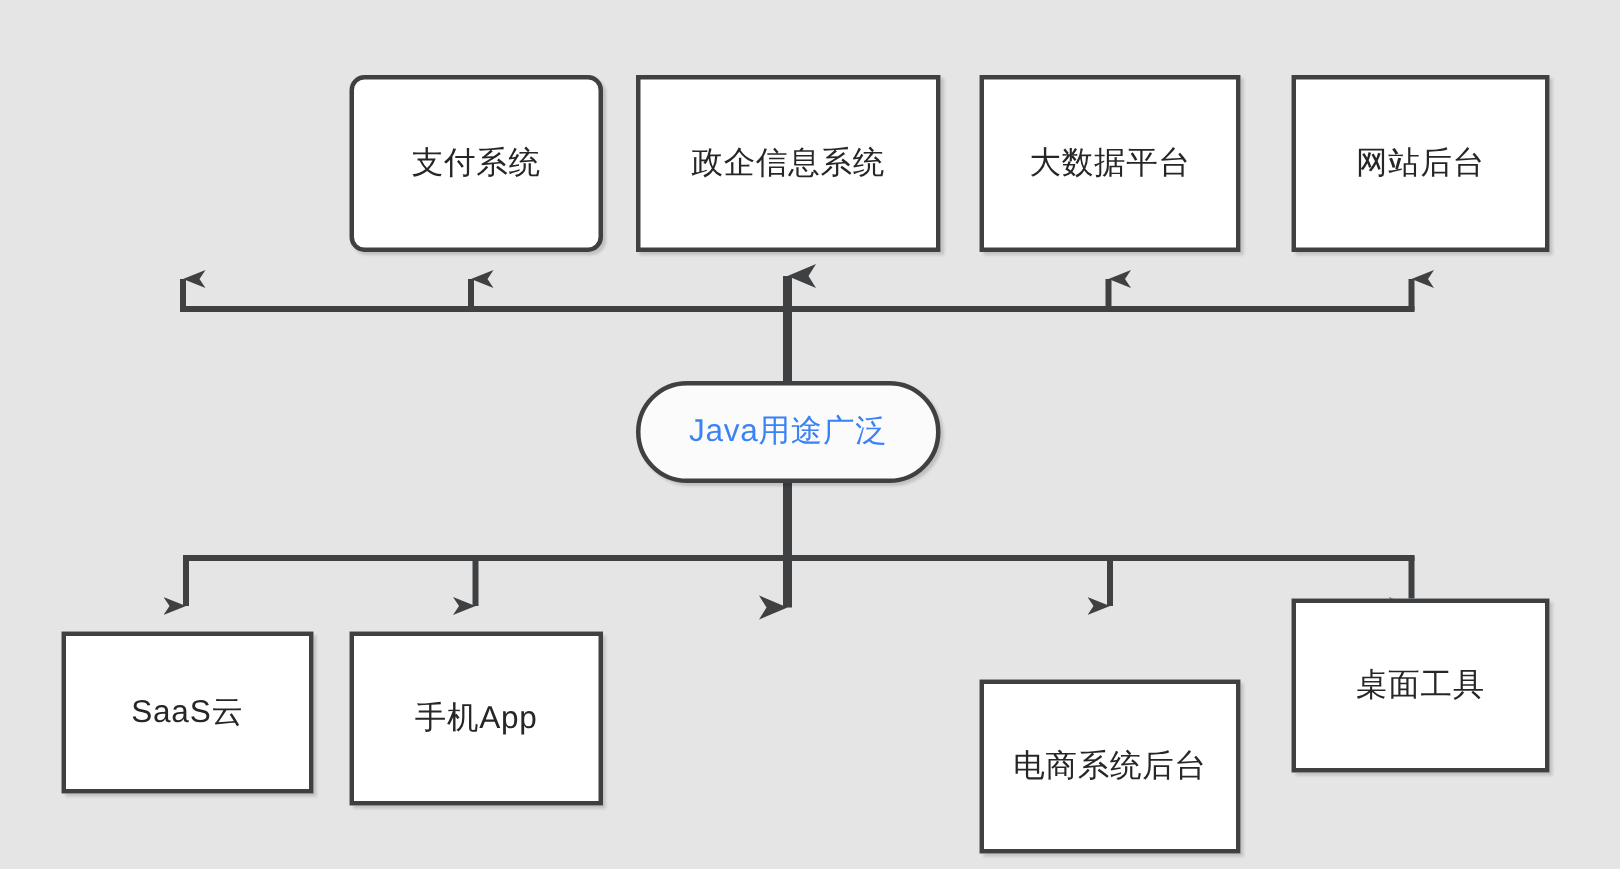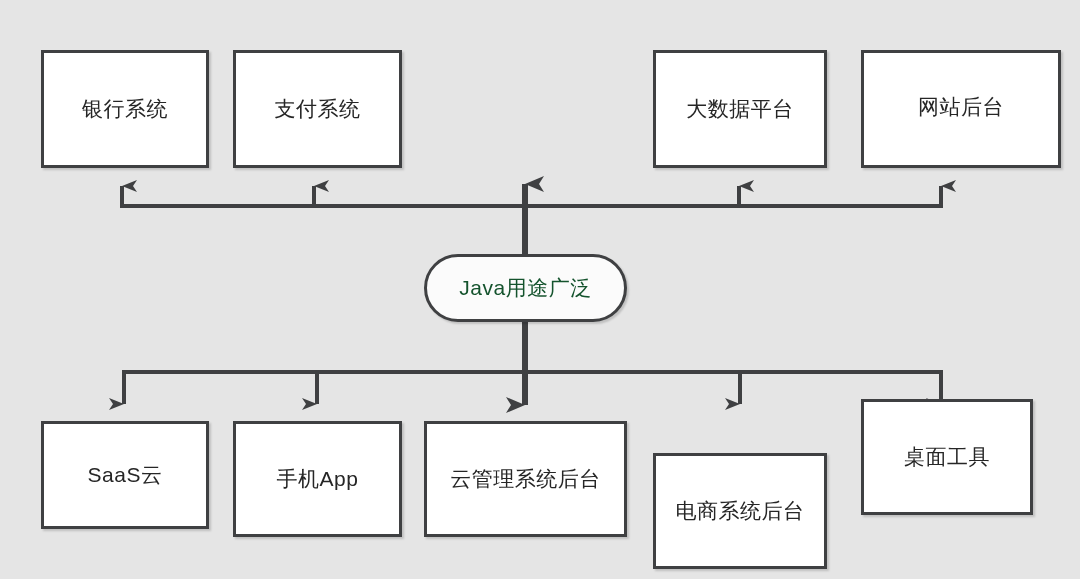--- a/index.html
+++ b/index.html
@@ -48,21 +48,21 @@
   .hub {
     position: absolute;
     box-sizing: border-box;
     background: #fbfbfb;
     border: 3px solid #3f4042;
     border-radius: 34px;
     display: flex;
     align-items: center;
     justify-content: center;
     text-align: center;
-    color: #14532d;
+    color: #3b82f6;
     font-size: 21px;
     letter-spacing: 0.5px;
     box-shadow: 2px 2px 2px rgba(0,0,0,0.16);
     z-index: 3;
   }
 </style>
 </head>
 <body>
 
 <div id="canvas">
@@ -95,52 +95,49 @@
     <line x1="525" y1="320" x2="525" y2="405" stroke="#3f4042" stroke-width="6" marker-end="url(#arrow-down-big)"></line>
 
     <line x1="122" y1="372" x2="943" y2="372" stroke="#3f4042" stroke-width="4"></line>
 
     <line x1="124" y1="371" x2="124" y2="404" stroke="#3f4042" stroke-width="4" marker-end="url(#arrow-down)"></line>
     <line x1="317" y1="371" x2="317" y2="404" stroke="#3f4042" stroke-width="4" marker-end="url(#arrow-down)"></line>
     <line x1="740" y1="371" x2="740" y2="404" stroke="#3f4042" stroke-width="4" marker-end="url(#arrow-down)"></line>
     <line x1="941" y1="371" x2="941" y2="404" stroke="#3f4042" stroke-width="4" marker-end="url(#arrow-down)"></line>
   </svg>
 
-  <div class="node" style="left:41px; top:50px; width:168px; height:118px;">
-    <span class="node-label">银行系统</span>
-  </div>
 
-  <div class="node" style="left:233px; top:50px; width:169px; height:118px;">
+  <div class="node" style="left:233px; top:50px; width:169px; height:118px;border-radius:10px;">
     <span class="node-label">支付系统</span>
   </div>
 
+  <div class="node" style="left:424px; top:50px; width:203px; height:118px;">
+    <span class="node-label">政企信息系统</span>
+  </div>
 
   <div class="node" style="left:653px; top:50px; width:174px; height:118px;text-align:right;">
     <span class="node-label">大数据平台</span>
   </div>
 
-  <div class="node" style="left:861px; top:50px; width:200px; height:118px;font-family:Liberation Mono, monospace;">
+  <div class="node" style="left:861px; top:50px; width:172px; height:118px;">
     <span class="node-label">网站后台</span>
   </div>
 
   <div class="hub" style="left:424px; top:254px; width:203px; height:68px;">
     <span class="node-label">Java用途广泛</span>
   </div>
 
   <div class="node" style="left:41px; top:421px; width:168px; height:108px;">
     <span class="node-label">SaaS云</span>
   </div>
 
   <div class="node" style="left:233px; top:421px; width:169px; height:116px;">
     <span class="node-label">手机App</span>
   </div>
 
-  <div class="node" style="left:424px; top:421px; width:203px; height:116px;">
-    <span class="node-label">云管理系统后台</span>
-  </div>
 
   <div class="node" style="left:653px; top:421px; width:174px; height:116px;margin-top:32px;">
     <span class="node-label">电商系统后台</span>
   </div>
 
   <div class="node" style="left:861px; top:399px; width:172px; height:116px;">
     <span class="node-label">桌面工具</span>
   </div>
 
 </div>

